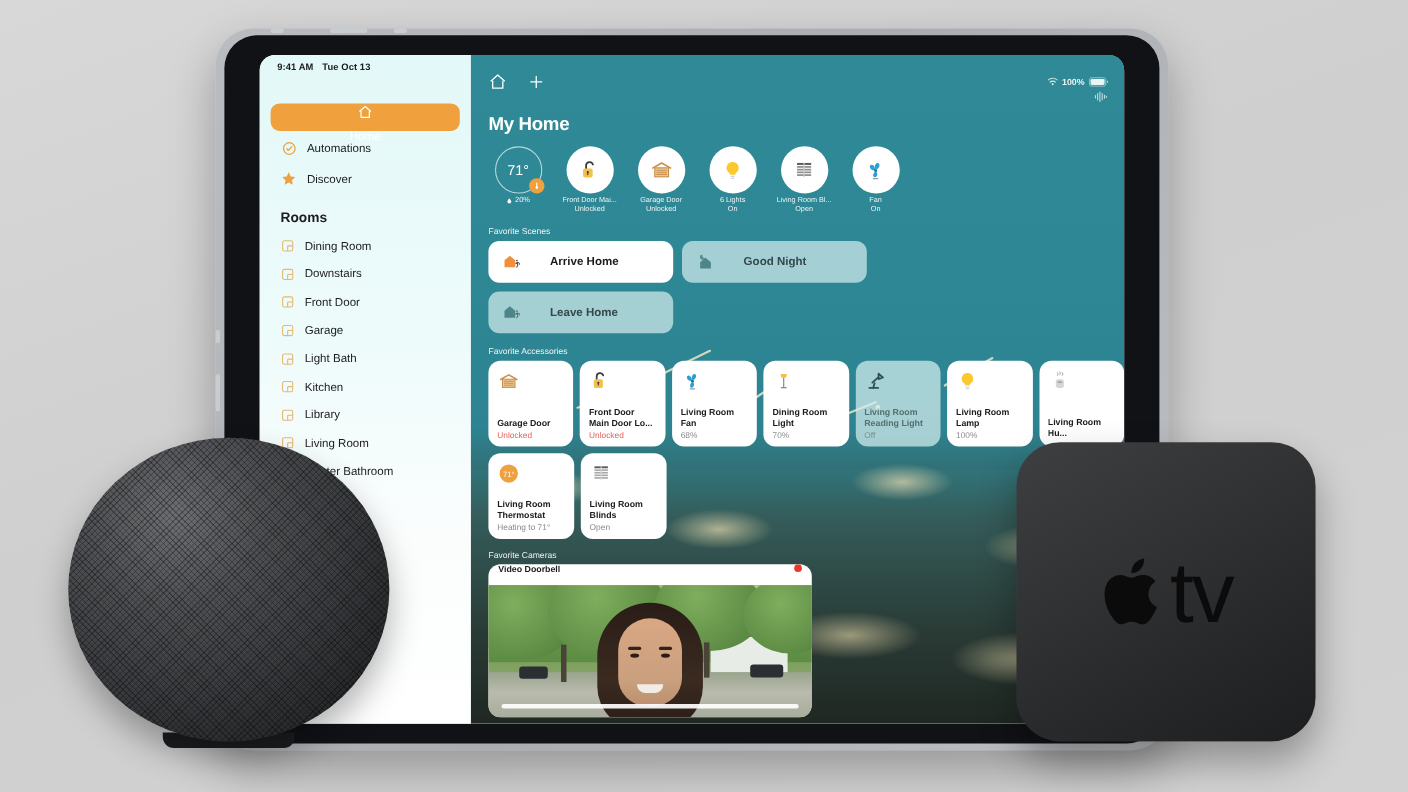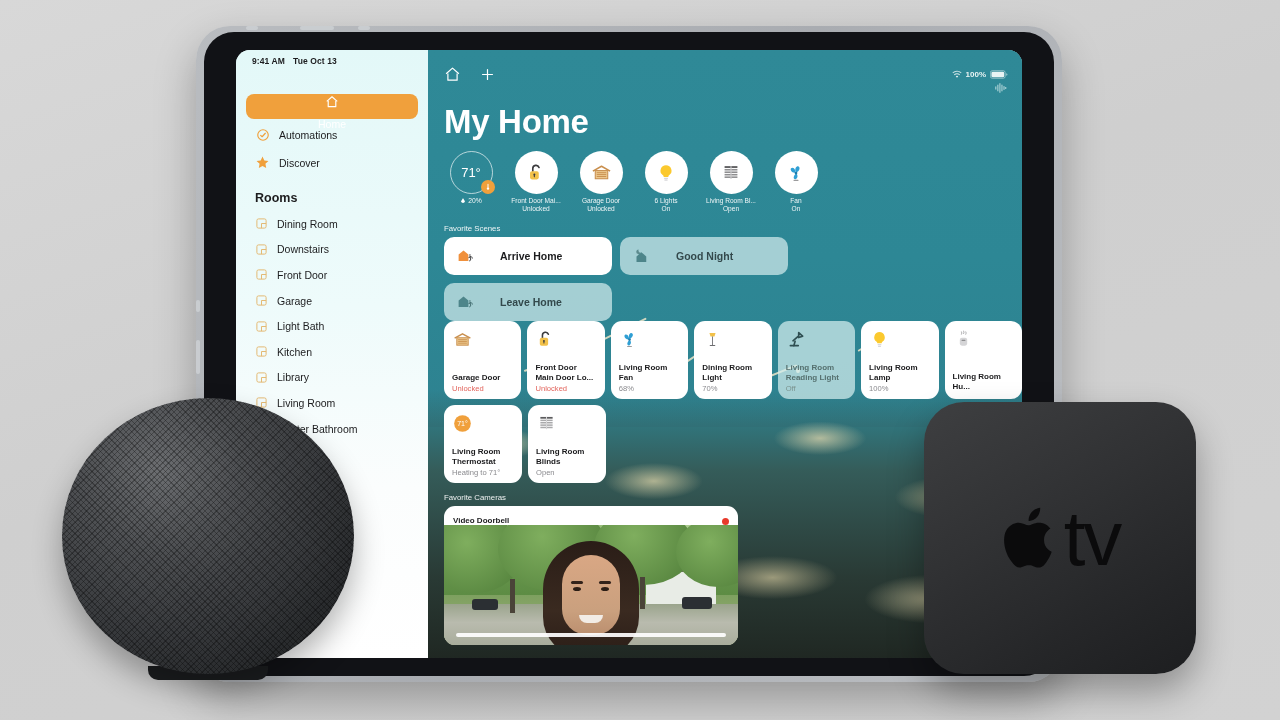--- a/index.html
+++ b/index.html
@@ -124,21 +124,21 @@
     display: flex; align-items: center; gap: 18px;
     padding: 16px 0 0 16px;
   }
   .toolbar-spacer { flex: 1; }
   .status-icons {
     display: flex; align-items: center; gap: 4px;
     padding-right: 14px; font-size: 8px; color: #e9f4f4; font-weight: 600;
   }
 
   .home-title {
-    font-size: 33px; font-weight: bold; color: #ffffff;
+    font-size: 17px; font-weight: bold; color: #ffffff;
     margin: 8px 0 0 16px; letter-spacing: -.3px;
   }
 
   
   .pill-row {
     display: flex; gap: 11px; margin: 10px 0 0 16px;
   }
   .pill { width: 54px; display: flex; flex-direction: column; align-items: center; }
   .pill-circle {
     width: 43px; height: 43px; border-radius: 50%;
@@ -203,21 +203,21 @@
   .acc-state { font-size: 7.6px; color: #8a8a8e; margin-top: 1px; }
   .acc-state.alert { color: #e2645c; }
   .acc.off .acc-state { color: #7b938f; }
 
   
   .cam-card {
     margin: 4px 0 0 16px; width: 294px; border-radius: 11px;
     overflow: hidden; background: #fff;
   }
   .cam-head {
-    height: 19px; display: flex; align-items: flex-end; justify-content: space-between;
+    height: 19px; display: flex; align-items: flex-start; justify-content: space-between;
     padding: 0 9px; font-size: 8px; font-weight: bold; color: #1c1c1e;
   }
   .rec-dot { width: 7px; height: 7px; border-radius: 50%; background: #e8392b; }
   .cam-view {
     height: 120px; position: relative; overflow: hidden;
     background: linear-gradient(180deg,#8fb46a 0%, #6f9a52 40%, #9fae7e 100%);
   }
   .cam-sky { position:absolute; left:0; right:0; top:0; height:58%;
     background: radial-gradient(ellipse 120px 50px at 30% 10%, #cfe3b4, transparent 70%),
                 radial-gradient(ellipse 140px 60px at 75% 5%, #bdd8a2, transparent 70%),
@@ -625,20 +625,21 @@
             <svg width="18" height="18" viewBox="0 0 24 24">
               <path d="M3.5 10 10 4.6 16.5 10v8.5h-13z" fill="#4d858a"></path>
               <path d="M18.6 11.5a1 1 0 1 0 0-2 1 1 0 0 0 0 2z" fill="#3f6b6e"></path>
               <path d="M18.2 12.4 16.4 14l.9 1 1.2-.9.6 2.2-1.6 2.4.9.6 1.9-2.7-.7-3.3 1.4.8.2 1.6 1-.2-.3-2.1-2.6-1.4z" fill="#3f6b6e"></path>
             </svg>
           </span>
           <span>Leave Home</span>
         </div>
       </div>
 
+      <div class="sec-head">Favorite Accessories</div>
 
       <div class="acc-row">
         <div class="acc">
           <div class="acc-icon">
             <svg width="21" height="21" viewBox="0 0 24 24">
               <path d="M3 10.5 12 5.5l9 5" fill="none" stroke="#c98f4e" stroke-width="1.6" stroke-linejoin="round"></path>
               <rect x="5.5" y="10" width="13" height="8.5" fill="#edc98f" stroke="#c98f4e" stroke-width="1.1"></rect>
               <path d="M7 12.2h10M7 14.2h10M7 16.2h10" stroke="#c98f4e" stroke-width="1"></path>
             </svg>
           </div>

